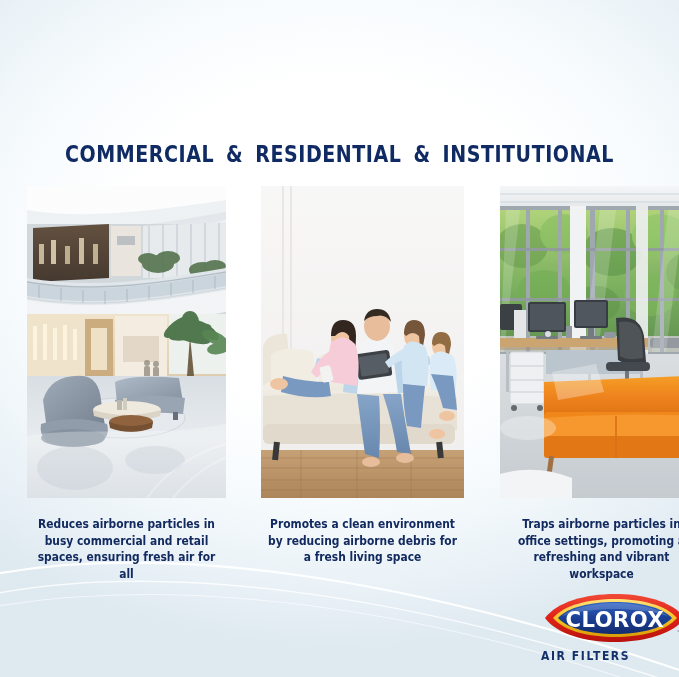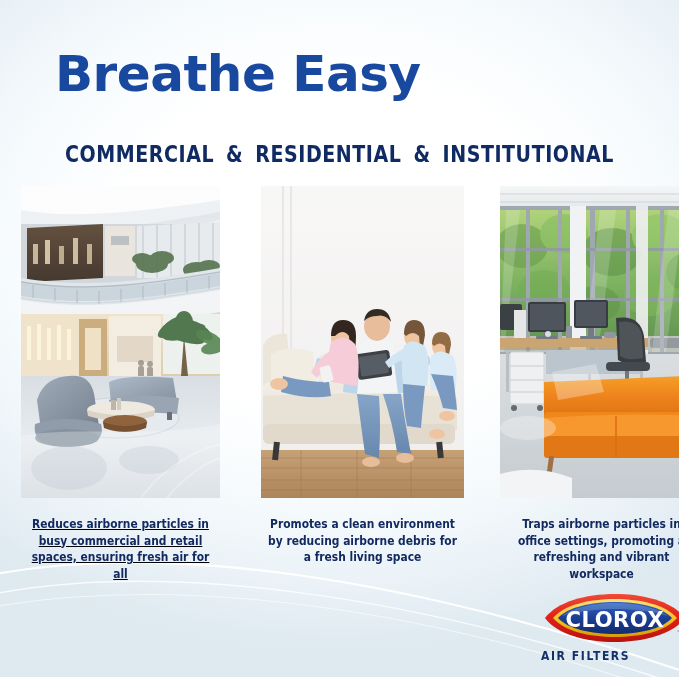--- a/index.html
+++ b/index.html
@@ -70,21 +70,21 @@
     padding: 0 13px;
     font-weight: bold;
   }
 
   
   .panel {
     position: absolute;
     top: 186px;
     width: 199px;
   }
-  #panel-0 { left: 21px; text-decoration: underline; }
+  #panel-0 { left: 27px; }
   #panel-1 { left: 238px; margin-left: 23px; }
   #panel-2 { left: 455px; margin-left: 45px; }
   #panel-1 .photo, #panel-2 .photo { width: 203px; }
   #panel-1, #panel-2 { width: 203px; }
 
   .photo {
     position: relative;
     width: 199px;
     height: 312px;
     overflow: hidden;
@@ -127,21 +127,20 @@
 <body>
 
 <div id="banner">
 
   <svg id="swoosh" viewBox="0 0 679 190" preserveAspectRatio="none" aria-hidden="true">
     <path d="M -30 92 C 150 52 400 86 700 190" fill="none" stroke="#ffffff" stroke-width="2.1" opacity="0.95"></path>
     <path d="M -30 112 C 150 70 410 104 700 205" fill="none" stroke="#ffffff" stroke-width="1.5" opacity="0.8"></path>
     <path d="M -30 124 C 170 84 430 118 700 218" fill="none" stroke="#ffffff" stroke-width="1.1" opacity="0.6"></path>
   </svg>
 
-  <h1 id="headline">Breathe Easy</h1>
 
   <div id="subhead">
     <span>COMMERCIAL</span><span class="amp">&amp;</span><span>RESIDENTIAL</span><span class="amp">&amp;</span><span>INSTITUTIONAL</span>
   </div>
 
   <div class="panel" id="panel-0">
     <div class="photo">
       <svg class="scene" viewBox="0 0 199 312" preserveAspectRatio="xMidYMid slice" aria-hidden="true">
         <defs>
           <linearGradient id="m-sky" x1="0" y1="0" x2="0" y2="1">

